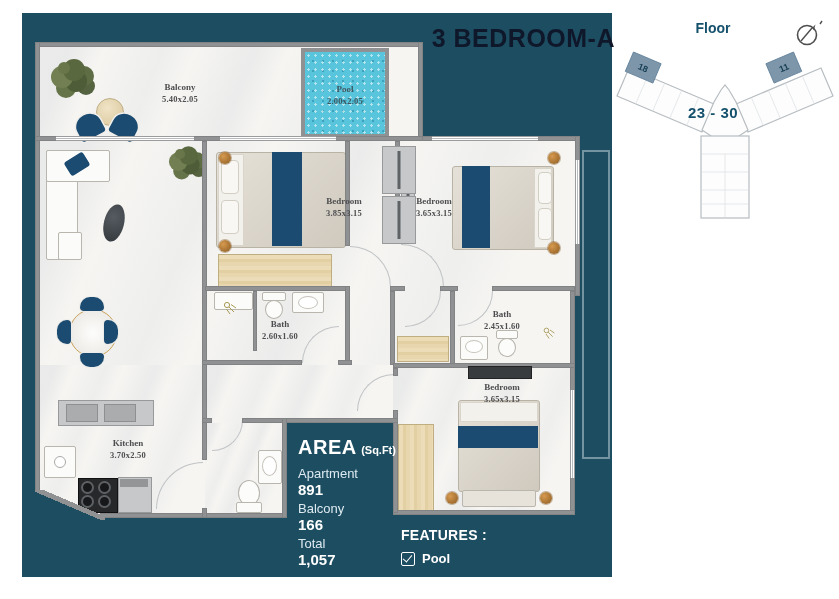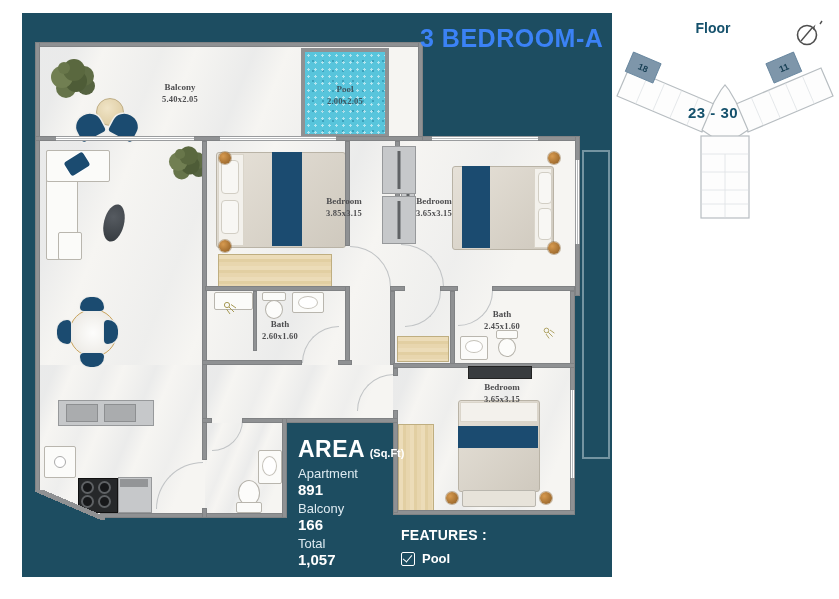--- a/index.html
+++ b/index.html
@@ -1,20 +1,20 @@
 <!DOCTYPE html>
 <html><head>
 <meta charset="utf-8">
 <style>
   html,body{margin:0;padding:0}
   #page{position:relative;width:839px;height:599px;background:#ffffff;overflow:hidden;
         font-family:"Liberation Sans",sans-serif}
   #teal-panel{position:absolute;left:22px;top:13px;width:590px;height:564px;background:#1d4d61}
-  #plan-title{position:absolute;left:420px;top:24px;width:206px;
-        font-size:25px;font-weight:bold;color:#3b82f6;letter-spacing:.5px;z-index:9}
+  #plan-title{position:absolute;left:409px;top:24px;width:206px;text-align:right;
+        font-size:25px;font-weight:bold;color:#0f172a;letter-spacing:.5px;z-index:9}
 
   
   .room{position:absolute;background:#f6f5f2;z-index:0;
     background-image:linear-gradient(112deg, rgba(185,192,203,.20) 8%, transparent 16%,
       rgba(185,192,203,.13) 30%, transparent 38%, rgba(185,192,203,.18) 52%, transparent 60%,
       rgba(185,192,203,.12) 74%, transparent 84%)}
   .wall{position:absolute;background:#8f9193;box-shadow:inset 0 0 0 1px rgba(0,0,0,.10);z-index:4}
   .win-h{position:absolute;z-index:5;background:linear-gradient(to bottom,#9a9c9e 0 1px,#fff 1px 2px,#b9bbbd 2px 3px,#fff 3px 4px,#9a9c9e 4px 5px)}
   .win-v{position:absolute;z-index:5;background:linear-gradient(to right,#9a9c9e 0 1px,#fff 1px 2px,#b9bbbd 2px 3px,#fff 3px 4px,#9a9c9e 4px 5px)}
   .arc{position:absolute;z-index:1}
@@ -54,21 +54,21 @@
                      radial-gradient(rgba(20,110,140,.40) 1px,transparent 1.4px);
     background-size:7px 7px,10px 10px;background-position:0 0,3px 4px}
   #corner-cut{position:absolute;left:35px;top:490px;width:70px;height:30px;z-index:7;
     background:linear-gradient(to top right,#1d4d61 47%,#8f9193 47% 56%,transparent 56%)}
   #ledge{position:absolute;left:582px;top:150px;width:24px;height:305px;z-index:1;
     border:2px solid rgba(225,235,240,.45)}
 
   
   .ovl{position:absolute;z-index:8;color:#fff}
   #area-head{left:298px;top:436px;font-weight:bold}
-  #area-head .h{font-size:23px;letter-spacing:.5px}
+  #area-head .h{font-size:20px;letter-spacing:.5px}
   #area-head .u{font-size:11px}
   .a-label{font-size:13px;color:#ddeaf1}
   .a-value{font-size:15px;font-weight:bold}
   #features-head{left:401px;top:527px;font-weight:bold;font-size:14px;letter-spacing:.3px}
   #feature-pool{left:401px;top:551px;display:flex;align-items:center}
   .cbx{position:relative;display:inline-block;width:12px;height:12px;border:1.5px solid #fff;border-radius:2px}
   .cbx::after{content:"";position:absolute;left:3px;top:0px;width:4px;height:8px;
     border-right:1.5px solid #fff;border-bottom:1.5px solid #fff;transform:rotate(40deg)}
   .cbx-label{margin-left:7px;font-size:13px;font-weight:bold}
 
@@ -265,20 +265,24 @@
     <span class="nm">Bath</span>
       <span class="dims">2.60x1.60</span>
     </div>
   <div class="rlabel" style="left:447px;top:309px">
     <span class="nm">Bath</span>
       <span class="dims">2.45x1.60</span>
     </div>
   <div class="rlabel" style="left:447px;top:382px">
     <span class="nm">Bedroom</span>
       <span class="dims">3.65x3.15</span>
+    </div>
+  <div class="rlabel" style="left:73px;top:438px">
+    <span class="nm">Kitchen</span>
+      <span class="dims">3.70x2.50</span>
     </div>
 
   <div class="ovl" id="area-head">
     <span class="h">AREA</span>
     <span class="u">(Sq.Ft)</span>
   </div>
   <div class="ovl a-label" style="left:298px;top:466px">Apartment</div>
   <div class="ovl a-value" style="left:298px;top:481px">891</div>
   <div class="ovl a-label" style="left:298px;top:501px">Balcony</div>
   <div class="ovl a-value" style="left:298px;top:516px">166</div>

